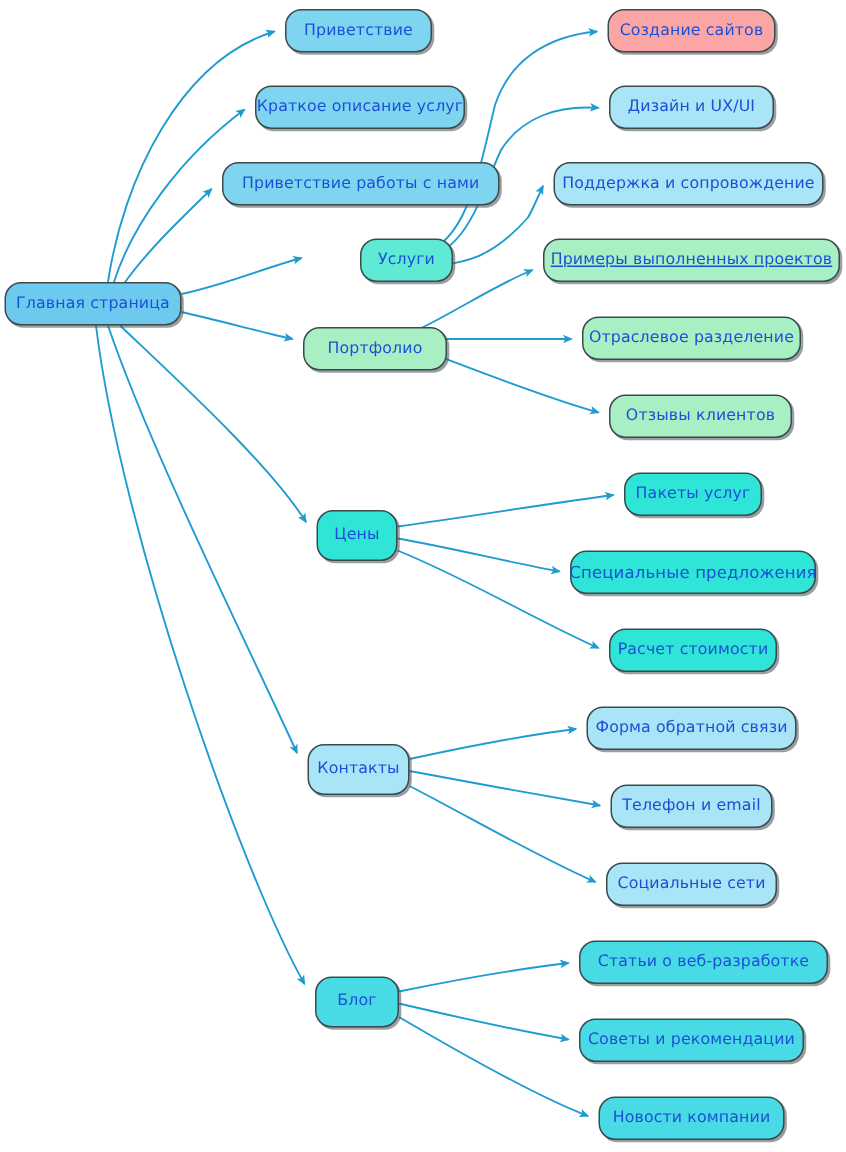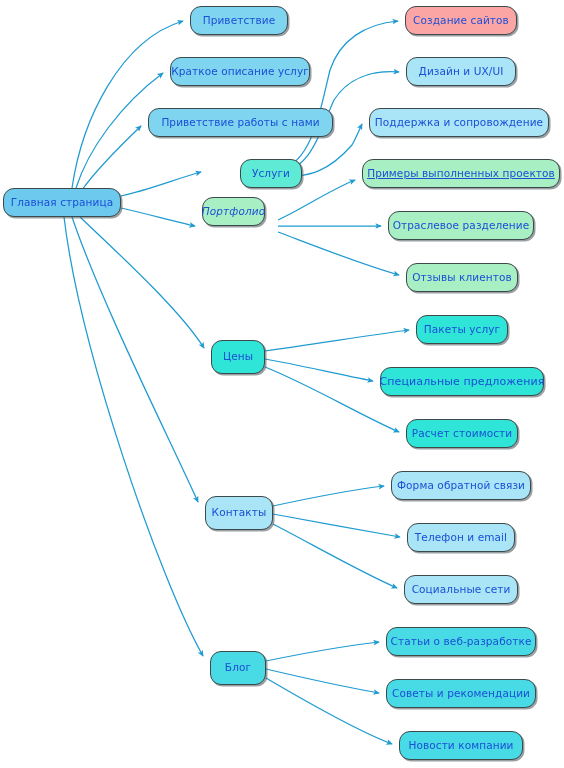--- a/index.html
+++ b/index.html
@@ -98,30 +98,30 @@
       </div>
       <div class="node" style="left: 405px; top: 6px; width: 112px; height: 29px; background: #fca5a5; border-color: rgb(60, 74, 76); color: rgb(27, 79, 214); font-size: 10.5px;">
         <span>Создание сайтов</span>
       </div>
       <div class="node" style="left: 406px; top: 57px; width: 110px; height: 29px; background: rgb(169, 228, 247); border-color: rgb(60, 74, 76); color: rgb(27, 79, 214); font-size: 10.5px;">
         <span>Дизайн и UX/UI</span>
       </div>
       <div class="node" style="left: 369px; top: 108px; width: 180px; height: 29px; background: rgb(169, 228, 247); border-color: rgb(60, 74, 76); color: rgb(27, 79, 214); font-size: 10.5px;">
         <span>Поддержка и сопровождение</span>
       </div>
-      <div class="node" style="left: 202px; top: 197px; width: 63px; height: 29px; background: rgb(169, 239, 196); border-color: rgb(60, 74, 76); color: rgb(27, 79, 214); font-size: 10.5px; font-style: italic;">
+      <div class="node" style="left: 202px; top: 218px; width: 96px; height: 29px; background: rgb(169, 239, 196); border-color: rgb(60, 74, 76); color: rgb(27, 79, 214); font-size: 10.5px;">
         <span>Портфолио</span>
       </div>
       <div class="node" style="left: 362px; top: 159px; width: 198px; height: 29px; background: rgb(169, 239, 196); border-color: rgb(60, 74, 76); color: rgb(27, 79, 214); font-size: 10.5px; text-decoration: underline;">
         <span>Примеры выполненных проектов</span>
       </div>
       <div class="node" style="left: 388px; top: 211px; width: 146px; height: 29px; background: rgb(169, 239, 196); border-color: rgb(60, 74, 76); color: rgb(27, 79, 214); font-size: 10.5px; align-items: center;">
         <span>Отраслевое разделение</span>
       </div>
-      <div class="node" style="left: 406px; top: 263px; width: 112px; height: 29px; background: rgb(169, 239, 196); border-color: rgb(60, 74, 76); color: rgb(27, 79, 214); font-size: 10.5px;">
+      <div class="node" style="left: 406px; top: 263px; width: 122px; height: 29px; background: rgb(169, 239, 196); border-color: rgb(60, 74, 76); color: rgb(27, 79, 214); font-size: 10.5px;">
         <span>Отзывы клиентов</span>
       </div>
       <div class="node" style="left: 211px; top: 340px; width: 54px; height: 34px; background: rgb(47, 229, 216); border-color: rgb(60, 74, 76); color: rgb(27, 79, 214); font-size: 10.5px;">
         <span>Цены</span>
       </div>
       <div class="node" style="left: 416px; top: 315px; width: 92px; height: 29px; background: rgb(47, 229, 216); border-color: rgb(60, 74, 76); color: rgb(27, 79, 214); font-size: 10.5px;">
         <span>Пакеты услуг</span>
       </div>
       <div class="node" style="left: 380px; top: 367px; width: 164px; height: 29px; background: rgb(47, 229, 216); border-color: rgb(60, 74, 76); color: rgb(27, 79, 214); font-size: 11px;">
         <span>Специальные предложения</span>
@@ -137,21 +137,21 @@
       </div>
       <div class="node" style="left: 407px; top: 523px; width: 108px; height: 29px; background: rgb(169, 228, 247); border-color: rgb(60, 74, 76); color: rgb(27, 79, 214); font-size: 10.5px;">
         <span>Телефон и email</span>
       </div>
       <div class="node" style="left: 404px; top: 575px; width: 114px; height: 29px; background: rgb(169, 228, 247); border-color: rgb(60, 74, 76); color: rgb(27, 79, 214); font-size: 10.5px;">
         <span>Социальные сети</span>
       </div>
       <div class="node" style="left: 210px; top: 651px; width: 56px; height: 34px; background: rgb(72, 219, 230); border-color: rgb(60, 74, 76); color: rgb(27, 79, 214); font-size: 10.5px;">
         <span>Блог</span>
       </div>
-      <div class="node" style="left: 386px; top: 627px; width: 150px; height: 29px; background: rgb(72, 219, 230); border-color: rgb(60, 74, 76); color: rgb(27, 79, 214); font-size: 10.5px;">
+      <div class="node" style="left: 386px; top: 627px; width: 166px; height: 29px; background: rgb(72, 219, 230); border-color: rgb(60, 74, 76); color: rgb(27, 79, 214); font-size: 10.5px;">
         <span>Статьи о веб-разработке</span>
       </div>
       <div class="node" style="left: 386px; top: 679px; width: 150px; height: 29px; background: rgb(72, 219, 230); border-color: rgb(60, 74, 76); color: rgb(27, 79, 214); font-size: 10.5px;">
         <span>Советы и рекомендации</span>
       </div>
       <div class="node" style="left: 399px; top: 731px; width: 124px; height: 29px; background: rgb(72, 219, 230); border-color: rgb(60, 74, 76); color: rgb(27, 79, 214); font-size: 10.5px;">
         <span>Новости компании</span>
       </div>
     </div>
 </div>

